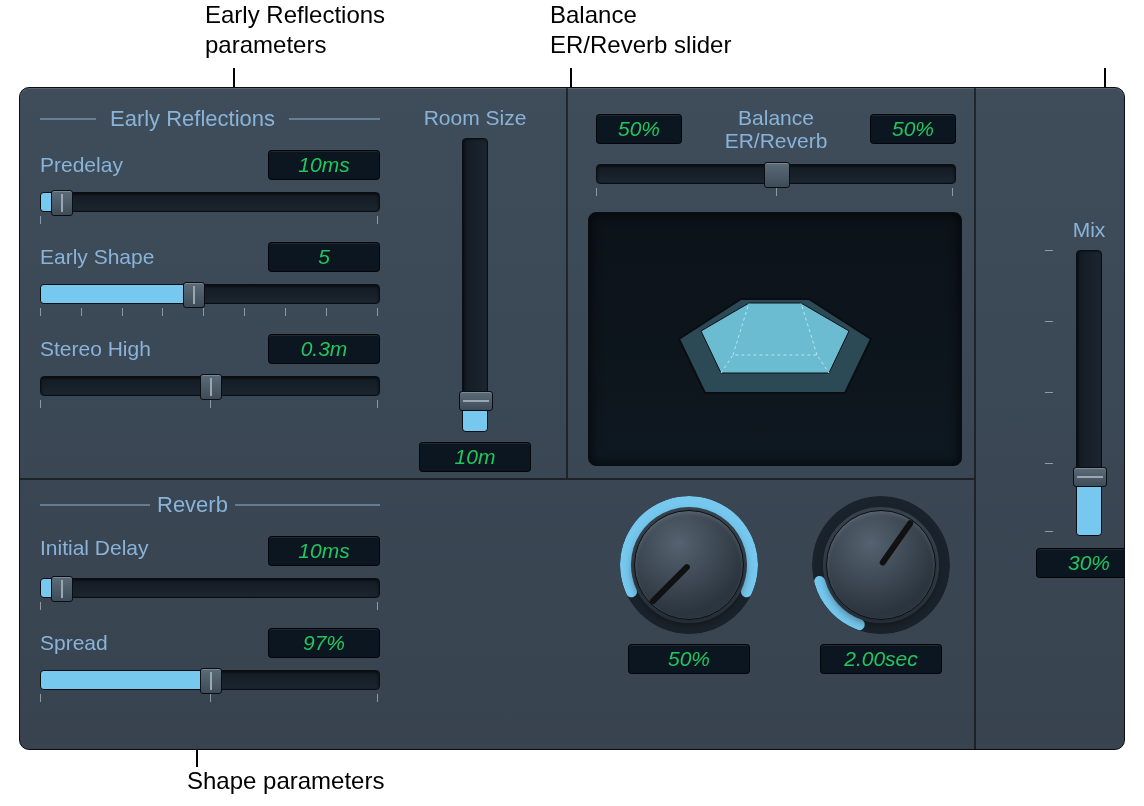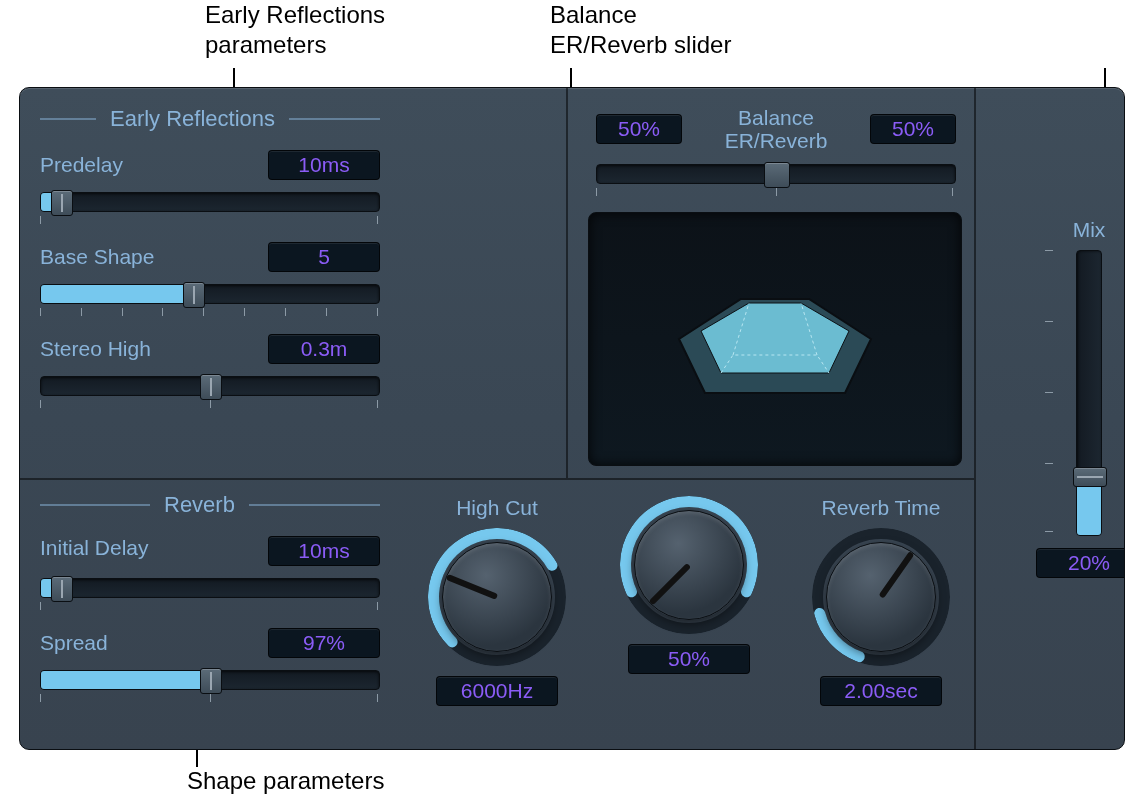--- a/index.html
+++ b/index.html
@@ -47,25 +47,26 @@
   font-size:22px;
   font-weight:400;
 }
 .sec-title-line{height:2px;background:rgba(137,179,217,.5);}
 .param-label{color:#89b3d9;font-size:21px;}
 .value-box{
   display:inline-block;
   background:#0b1620;
   border:1px solid rgba(0,0,0,.7);
   border-radius:4px;
-  color:#8b5cf6;
+  color:#22c55e;
   font-size:21px;
   text-align:center;
   padding:2px 0;
   box-shadow:inset 0 1px 0 rgba(255,255,255,.08);
+  font-style:italic;
 }
 
 
 .hslider{
   position:relative;
   height:18px;
   background:linear-gradient(180deg,#131a22,#1c2630);
   border:1px solid #0a0e12;
   border-radius:4px;
   box-shadow:inset 0 1px 3px rgba(0,0,0,.7);
@@ -198,21 +199,21 @@
       <div class="hslider" style="margin-top:12px;">
         <div class="fill" style="width:6%;"></div>
         <div class="thumb" style="left:calc(6% - 10px);"></div>
       </div>
       <div class="ticks">
           <span style="left:0;"></span>
           <span style="left:99%;"></span>
         </div>
 
       <div style="margin-top:14px;display:flex;justify-content:space-between;align-items:center;">
-        <div class="param-label">Base Shape</div>
+        <div class="param-label">Early Shape</div>
         <div class="value-box" style="width:110px;">5</div>
       </div>
       <div class="hslider" style="margin-top:12px;">
         <div class="fill" style="width:45%;"></div>
         <div class="thumb" style="left:calc(45% - 10px);"></div>
       </div>
       <div class="ticks">
           <span style="left:0;"></span>
           <span style="left:12%;"></span>
           <span style="left:24%;"></span>
@@ -231,20 +232,30 @@
       <div class="hslider" style="margin-top:12px;">
         <div class="thumb" style="left:calc(50% - 10px);"></div>
       </div>
       <div class="ticks">
           <span style="left:0;"></span>
           <span style="left:50%;"></span>
           <span style="left:99%;"></span>
         </div>
     </div>
 
+    <div class="vslider-wrap" style="left:380px;top:18px;width:150px;">
+      <div class="vslider-label">Room Size</div>
+      <div style="position:relative;width:60px;margin:6px auto 0;">
+        <div class="vslider" style="height:292px;">
+          <div class="fill" style="height:10%;"></div>
+          <div class="thumb-v" style="bottom:calc(10% - 9px);"></div>
+        </div>
+      </div>
+      <div class="value-box" style="width:110px;margin:10px auto 0;display:block;">10m</div>
+    </div>
 
     <div style="position:absolute;left:576px;top:18px;width:360px;">
       <div style="display:flex;align-items:center;justify-content:space-between;">
         <div class="value-box" style="width:84px;">50%</div>
         <div class="param-label" style="text-align: center; line-height: 1.1; white-space: pre-line;">Balance
 ER/Reverb</div>
         <div class="value-box" style="width:84px;">50%</div>
       </div>
       <div class="balance-track" style="margin-top:12px;">
         <div class="thumb" style="left:calc(50% - 12px);"></div>
@@ -262,21 +273,21 @@
           <polygon points="-70,44 70,44 96,-10 34,-50 -34,-50 -96,-10" fill="#2b4a56" stroke="#0a0e12" stroke-width="2"></polygon>
           <polygon points="-54,24 54,24 74,-18 26,-46 -26,-46 -74,-18" fill="#6fc3d8" stroke="#0a0e12" stroke-width="1" opacity="0.95"></polygon>
           <polyline points="-54,24 -42,6 42,6 54,24" fill="none" stroke="#b7e6f1" stroke-width="1" stroke-dasharray="3 3"></polyline>
           <polyline points="-42,6 -26,-46" fill="none" stroke="#b7e6f1" stroke-width="1" stroke-dasharray="3 3"></polyline>
           <polyline points="42,6 26,-46" fill="none" stroke="#b7e6f1" stroke-width="1" stroke-dasharray="3 3"></polyline>
         </g>
       </svg>
     </div>
 
     <div style="position:absolute;left:20px;top:404px;width:340px;">
-      <div style="display:flex;align-items:center;gap:14px;">
+      <div style="display:flex;align-items:center;gap:7px;">
         <div class="sec-title-line" style="flex:0 0 110px;"></div>
         <div class="sec-title">Reverb</div>
         <div class="sec-title-line" style="flex:1;"></div>
       </div>
 
       <div style="margin-top:18px;display:flex;justify-content:space-between;align-items:flex-start;">
         <div class="param-label">Initial Delay</div>
         <div class="value-box" style="width:110px;">10ms</div>
       </div>
       <div class="hslider" style="margin-top:12px;">
@@ -296,47 +307,34 @@
         <div class="fill" style="width:50%;"></div>
         <div class="thumb" style="left:calc(50% - 10px);"></div>
       </div>
       <div class="ticks">
           <span style="left:0;"></span>
           <span style="left:50%;"></span>
           <span style="left:99%;"></span>
         </div>
     </div>
 
-    <div class="knob-wrap" style="left:392px;top:408px;">
-      <div class="knob-label">High Cut</div>
-      <div class="knob">
-        <svg class="ring" viewBox="0 0 100 100">
-            <circle cx="50" cy="50" r="46" fill="none" stroke="#1a232c" stroke-width="8"></circle>
-            <path d="M 17.473088065418814 82.5269119345812 A 46 46 0 1 1 89.83716857408416 26.99999999999998" fill="none" stroke="#76c8ee" stroke-width="8" stroke-linecap="round"></path>
-          </svg>
-        <div class="body"></div>
-        <div class="indicator" style="transform: rotate(112deg);"></div>
-      </div>
-      <div class="value-box knob-value" style="width:120px;margin-left:auto;margin-right:auto;display:block;">6000Hz</div>
-    </div>
 
     <div class="knob-wrap" style="left:584px;top:408px;">
       <div class="knob">
         <svg class="ring" viewBox="0 0 100 100">
             <circle cx="50" cy="50" r="46" fill="none" stroke="#1a232c" stroke-width="8"></circle>
             <path d="M 8.309841796314103 69.44044004007218 A 46 46 0 1 1 91.6901582036859 69.44044004007218" fill="none" stroke="#76c8ee" stroke-width="8" stroke-linecap="round"></path>
           </svg>
         <div class="body"></div>
         <div class="indicator" style="transform: rotate(45deg);"></div>
       </div>
       <div class="value-box knob-value" style="width:120px;margin-left:auto;margin-right:auto;display:block;">50%</div>
     </div>
 
     <div class="knob-wrap" style="left:776px;top:408px;">
-      <div class="knob-label">Reverb Time</div>
       <div class="knob">
         <svg class="ring" viewBox="0 0 100 100">
             <circle cx="50" cy="50" r="46" fill="none" stroke="#1a232c" stroke-width="8"></circle>
             <path d="M 34.26707340701924 93.22586055615179 A 46 46 0 0 1 5.567411990702865 61.90567607471597" fill="none" stroke="#76c8ee" stroke-width="8" stroke-linecap="round"></path>
           </svg>
         <div class="body"></div>
         <div class="indicator" style="transform: rotate(215deg);"></div>
       </div>
       <div class="value-box knob-value" style="width:120px;margin-left:auto;margin-right:auto;display:block;">2.00sec</div>
     </div>
@@ -356,17 +354,17 @@
           <div class="thumb-v" style="bottom:calc(20% - 9px);"></div>
         </div>
         <div class="vticks" style="right:-4px;left:auto;height:284px;top:0;">
           <span style="top:0;right:0;left:auto;"></span>
             <span style="top:25%;right:0;left:auto;"></span>
             <span style="top:50%;right:0;left:auto;"></span>
             <span style="top:75%;right:0;left:auto;"></span>
             <span style="top:99%;right:0;left:auto;"></span>
         </div>
       </div>
-      <div class="value-box" style="width:104px;margin:12px auto 0;display:block;">20%</div>
+      <div class="value-box" style="width:104px;margin:12px auto 0;display:block;">30%</div>
     </div>
 
   </div>
 </div>
 
 </body></html>

